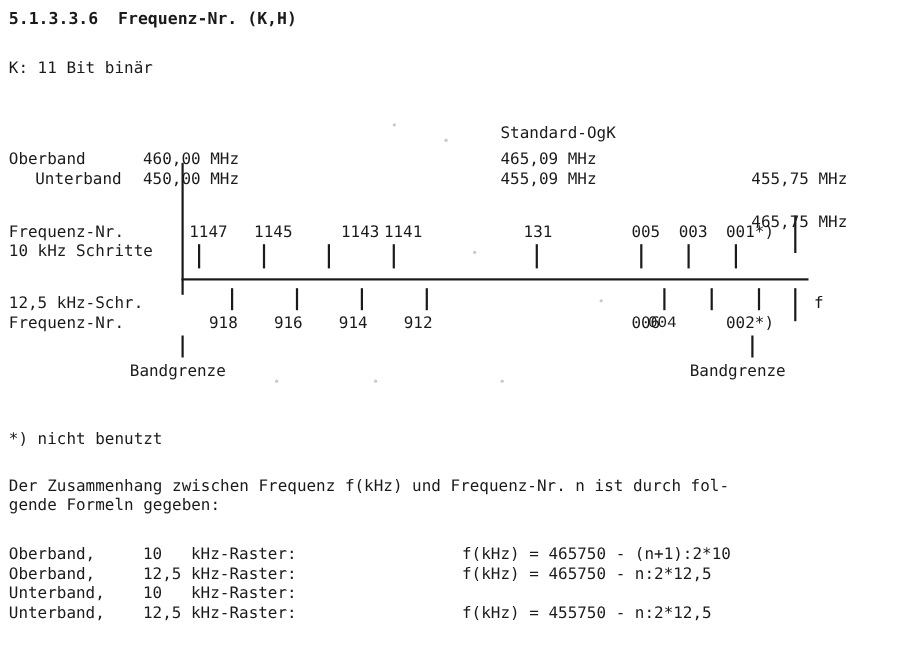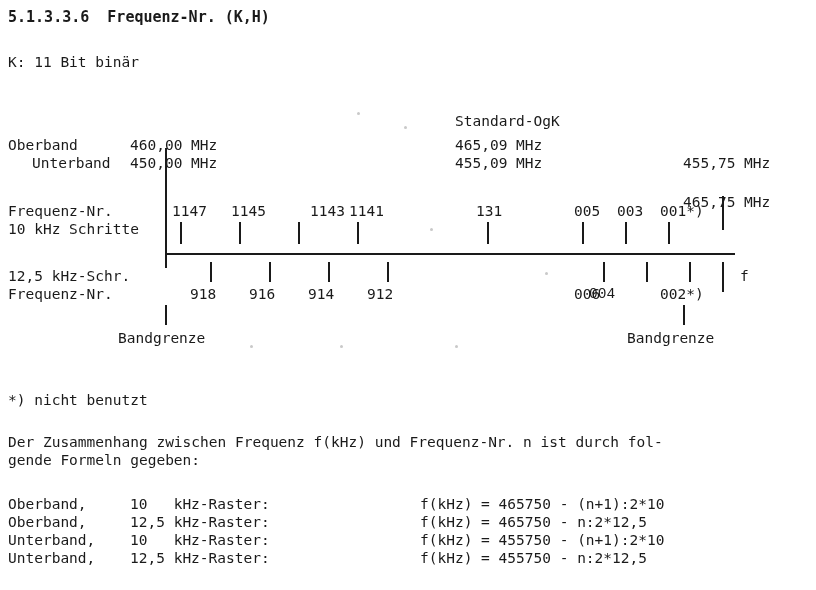--- a/index.html
+++ b/index.html
@@ -139,21 +139,20 @@
   <div class="abs txt" style="left:8px; top:496px;">Oberband,</div>
   <div class="abs txt" style="left:130px; top:496px;">10   kHz-Raster:</div>
   <div class="abs txt" style="left:420px; top:496px;">f(kHz) = 465750 - (n+1):2*10</div>
 
   <div class="abs txt" style="left:8px; top:514px;">Oberband,</div>
   <div class="abs txt" style="left:130px; top:514px;">12,5 kHz-Raster:</div>
   <div class="abs txt" style="left:420px; top:514px;">f(kHz) = 465750 - n:2*12,5</div>
 
   <div class="abs txt" style="left:8px; top:532px;">Unterband,</div>
   <div class="abs txt" style="left:130px; top:532px;">10   kHz-Raster:</div>
-  <div class="abs txt" style="left:420px; top:532px;">f(kHz) = 455750 - (n+1):2*10</div>
 
   <div class="abs txt" style="left:8px; top:550px;">Unterband,</div>
   <div class="abs txt" style="left:130px; top:550px;">12,5 kHz-Raster:</div>
   <div class="abs txt" style="left:420px; top:550px;">f(kHz) = 455750 - n:2*12,5</div>
 
   <div class="speck" style="left:357px; top:112px;"></div>
   <div class="speck" style="left:404px; top:126px;"></div>
   <div class="speck" style="left:430px; top:228px;"></div>
   <div class="speck" style="left:545px; top:272px;"></div>
   <div class="speck" style="left:250px; top:345px;"></div>

